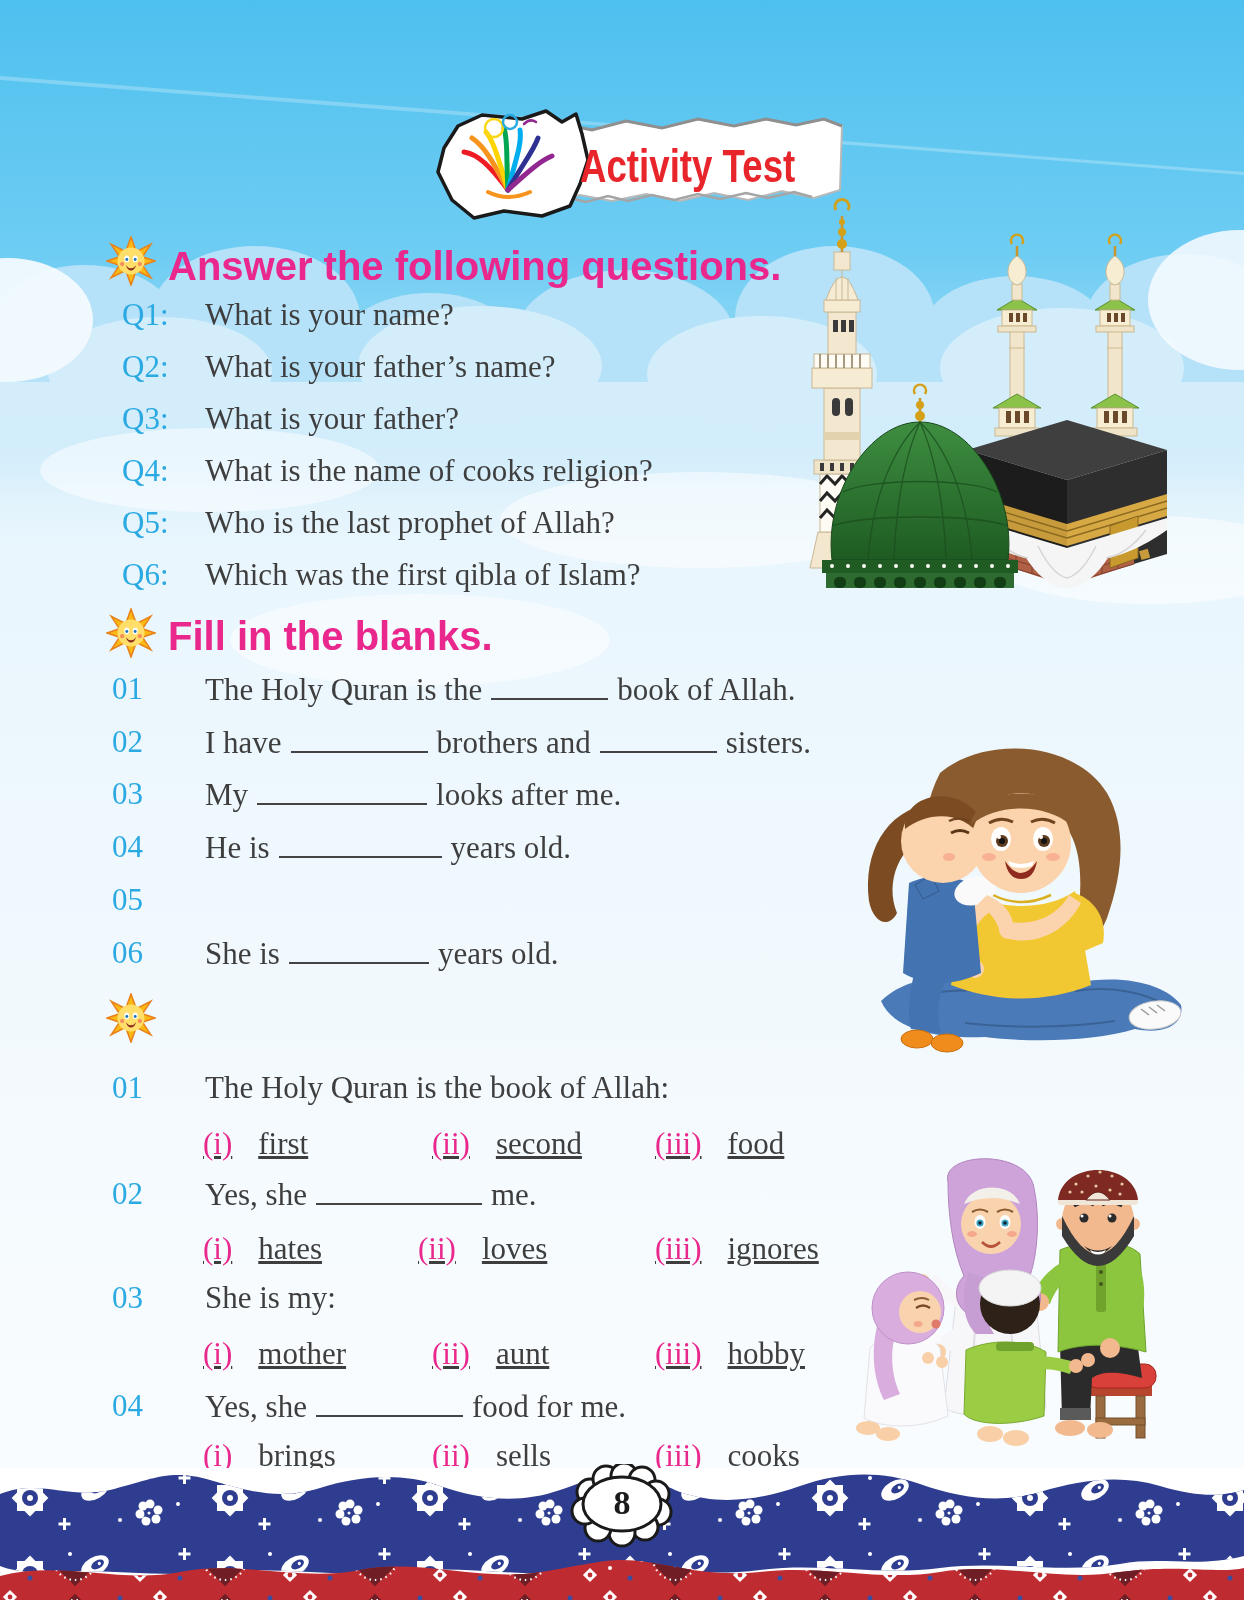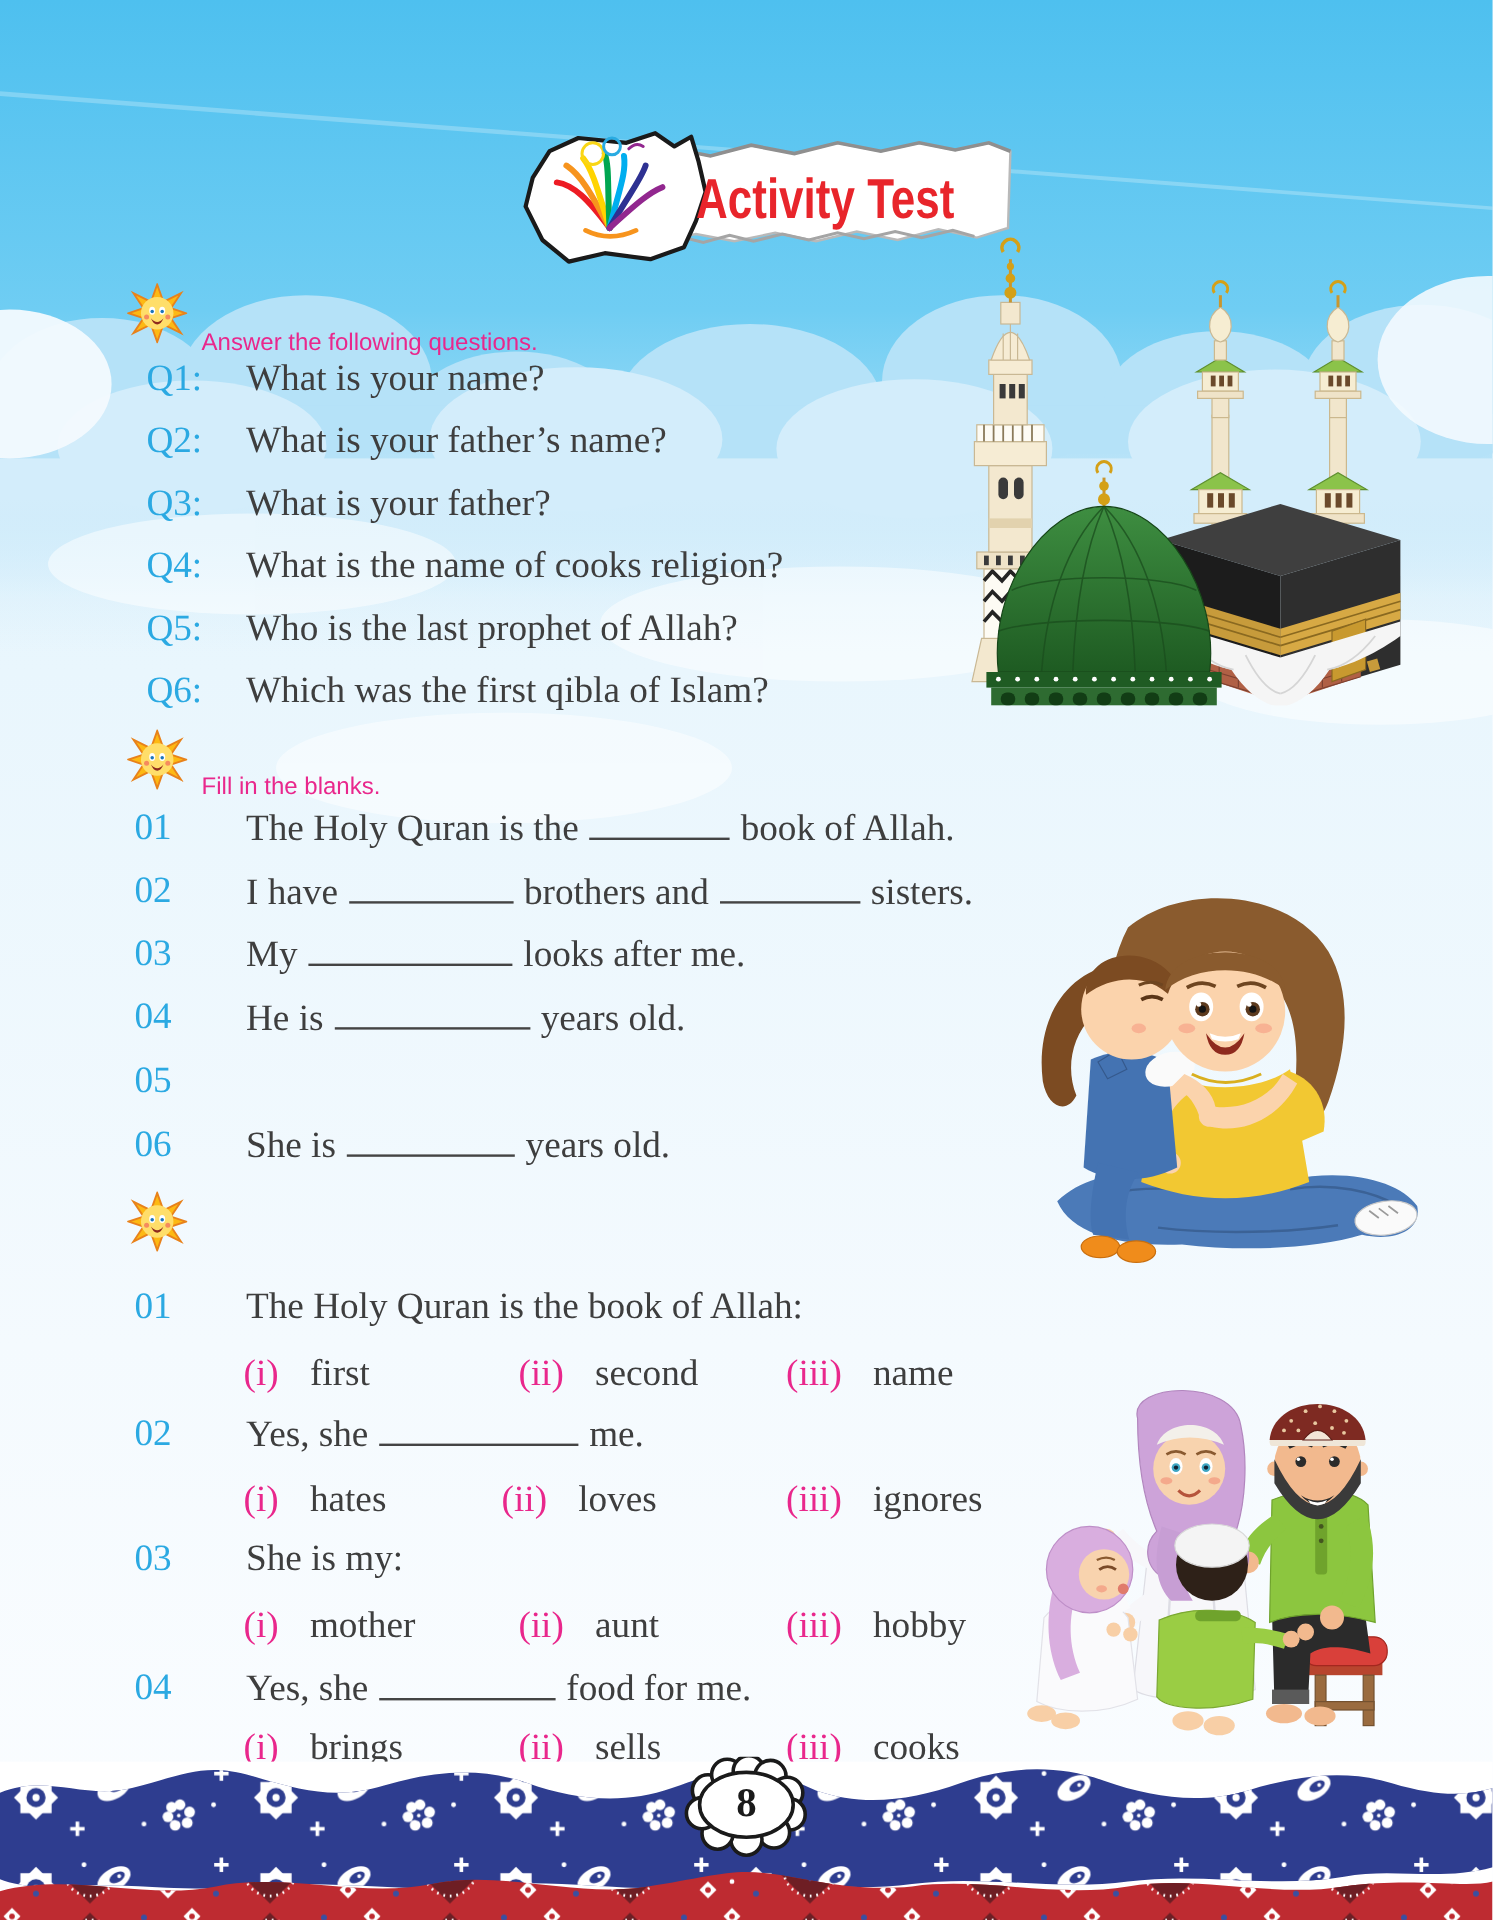--- a/index.html
+++ b/index.html
@@ -2,32 +2,32 @@
 <html><head>
 <meta charset="utf-8">
 <style>
   html,body{margin:0;padding:0;}
   .page{position:relative;width:1244px;height:1600px;overflow:hidden;
         background:linear-gradient(#dff2fb 0%,#e9f6fd 35%,#f4fafe 70%,#fbfdff 100%);
         font-family:"Liberation Serif",serif;}
   .abs{position:absolute;}
   
   .heading{position:absolute;left:168px;font-family:"Liberation Sans",sans-serif;
-           font-weight:normal;font-size:20px;color:#E9278C;white-space:nowrap;line-height:40px;margin-top:20px;}
+           font-weight:bold;font-size:40px;color:#E9278C;white-space:nowrap;line-height:40px;}
   .sun{position:absolute;left:106px;width:50px;height:50px;}
   
   .row{position:absolute;left:0;width:100%;height:44px;font-size:31px;color:#3E3E3E;
        white-space:nowrap;line-height:42px;}
   .row .label{position:absolute;left:122px;color:#2BA9E2;}
   .row .num{position:absolute;left:112px;color:#2BA9E2;}
   .row .content{position:absolute;left:205px;}
   .blank{display:inline-block;border-bottom:2px solid #444;height:30px;
          vertical-align:baseline;margin:0 9px;}
   .blank.tight{margin-right:4px;}
-  .opt{position:absolute;}
+  .opt{position:absolute;text-decoration:underline;}
   .olabel{color:#E9278C;}
   .otext{margin-left:26px;color:#3E3E3E;}
   
   .banner{position:absolute;left:430px;top:106px;width:430px;height:125px;}
   .banner-title{position:absolute;left:150px;top:32px;font-family:"Liberation Sans",sans-serif;
                 font-weight:bold;font-size:47px;color:#E8252B;transform:scaleX(.78);
                 transform-origin:left center;letter-spacing:0;white-space:nowrap;}
   
   .badge{position:absolute;left:568px;top:1464px;width:108px;height:86px;}
   .badge-num{position:absolute;left:0;top:20px;width:108px;text-align:center;
@@ -525,21 +525,21 @@
       <circle cx="32.5" cy="27" r="2" fill="#F58B5E"></circle>
   </svg>
 
   <div class="row" style="top:1067px">
     <span class="num">01</span>
     <span class="content">The Holy Quran is the book of Allah:</span>
   </div>
   <div class="row" style="top:1123px">
     <span class="opt" style="left:203px"><span class="olabel">(i)</span><span class="otext">first</span></span>
     <span class="opt" style="left:432px"><span class="olabel">(ii)</span><span class="otext">second</span></span>
-    <span class="opt" style="left:655px"><span class="olabel">(iii)</span><span class="otext">name</span></span>
+    <span class="opt" style="left:655px"><span class="olabel">(iii)</span><span class="otext">food</span></span>
   </div>
 
   <div class="row" style="top:1173px">
     <span class="num">02</span>
     <span class="content"><span>Yes, she</span><span class="blank" style="width:166px"></span><span>me.</span></span>
   </div>
   <div class="row" style="top:1228px">
     <span class="opt" style="left:203px"><span class="olabel">(i)</span><span class="otext">hates</span></span>
     <span class="opt" style="left:418px"><span class="olabel">(ii)</span><span class="otext">loves</span></span>
     <span class="opt" style="left:655px"><span class="olabel">(iii)</span><span class="otext">ignores</span></span>

